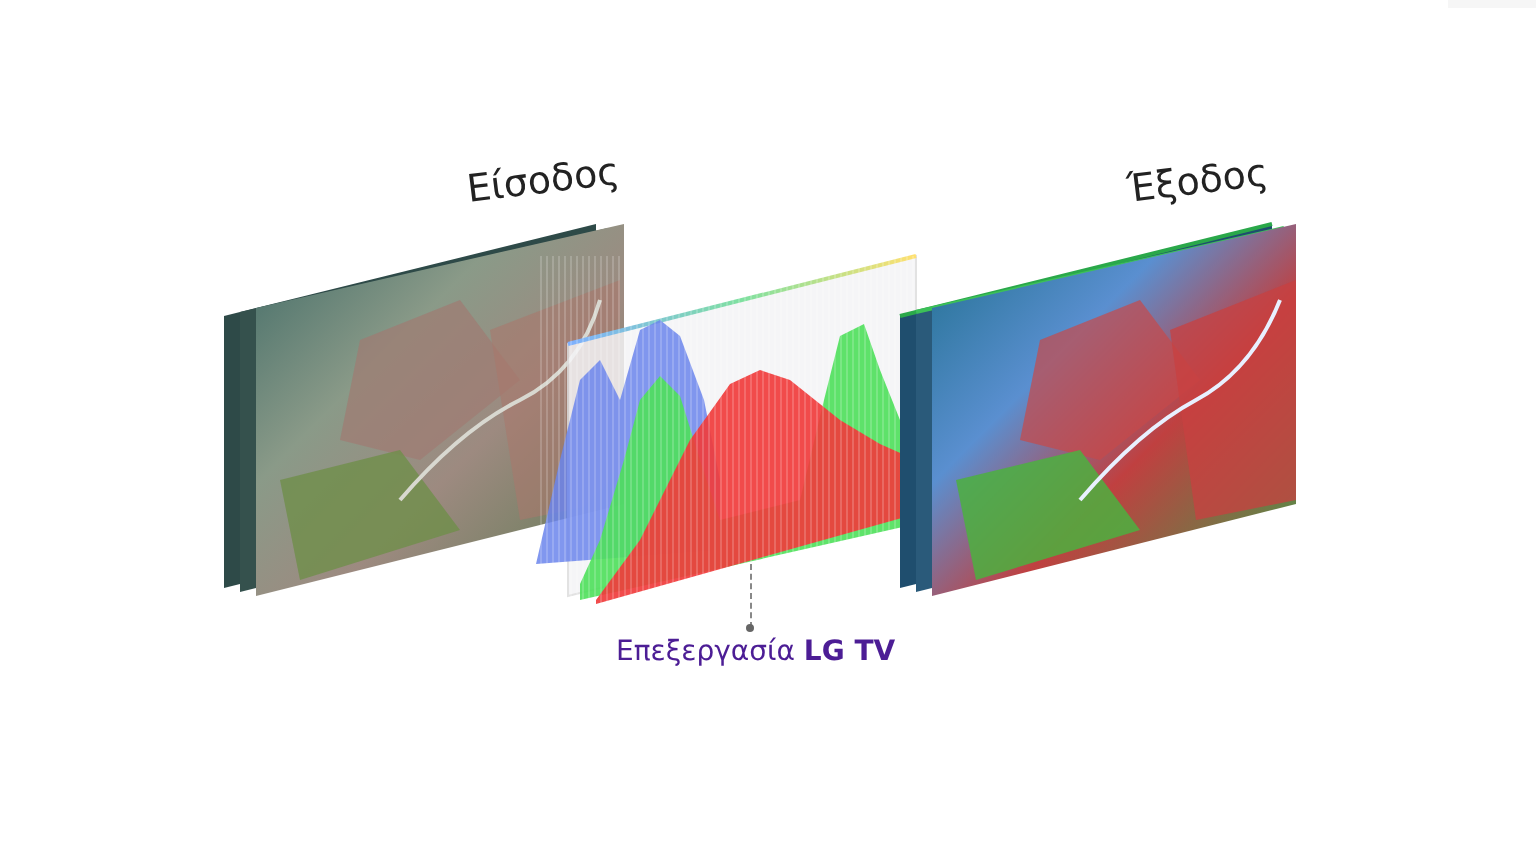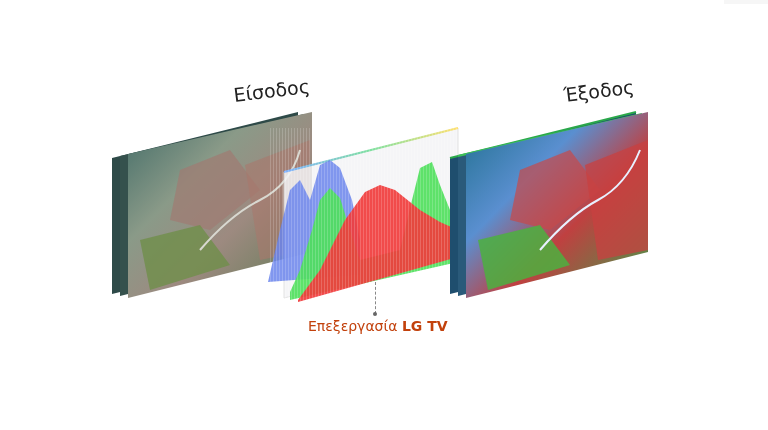--- a/index.html
+++ b/index.html
@@ -1,19 +1,19 @@
 <!DOCTYPE html>
 <html><head>
   <meta charset="utf-8">
   <style>
     html, body { margin:0; padding:0; background:#ffffff; }
     body { width:768px; height:430px; position:relative; overflow:hidden; font-family:"DejaVu Sans", sans-serif; }
     .stage { position:absolute; left:0; top:0; width:768px; height:430px; }
     .label { position:absolute; color:#222; font-size:19px; transform:rotate(-7deg); transform-origin:left bottom; white-space:nowrap; }
-    .caption { position:absolute; left:308px; top:318px; font-size:14px; color:#c2410c; white-space:nowrap; }
+    .caption { position:absolute; left:308px; top:318px; font-size:14px; color:#4c1d95; white-space:nowrap; }
     .caption b { font-weight:bold; }
     .dash { position:absolute; left:375px; top:282px; width:0; height:32px; border-left:1px dashed #888; }
     .dot { position:absolute; left:373px; top:312px; width:4px; height:4px; border-radius:50%; background:#666; }
     .corner-box { position:absolute; left:724px; top:0; width:44px; height:4px; background:#f6f6f6; }
   </style>
 </head>
 <body>
 
 <div class="stage">
 

